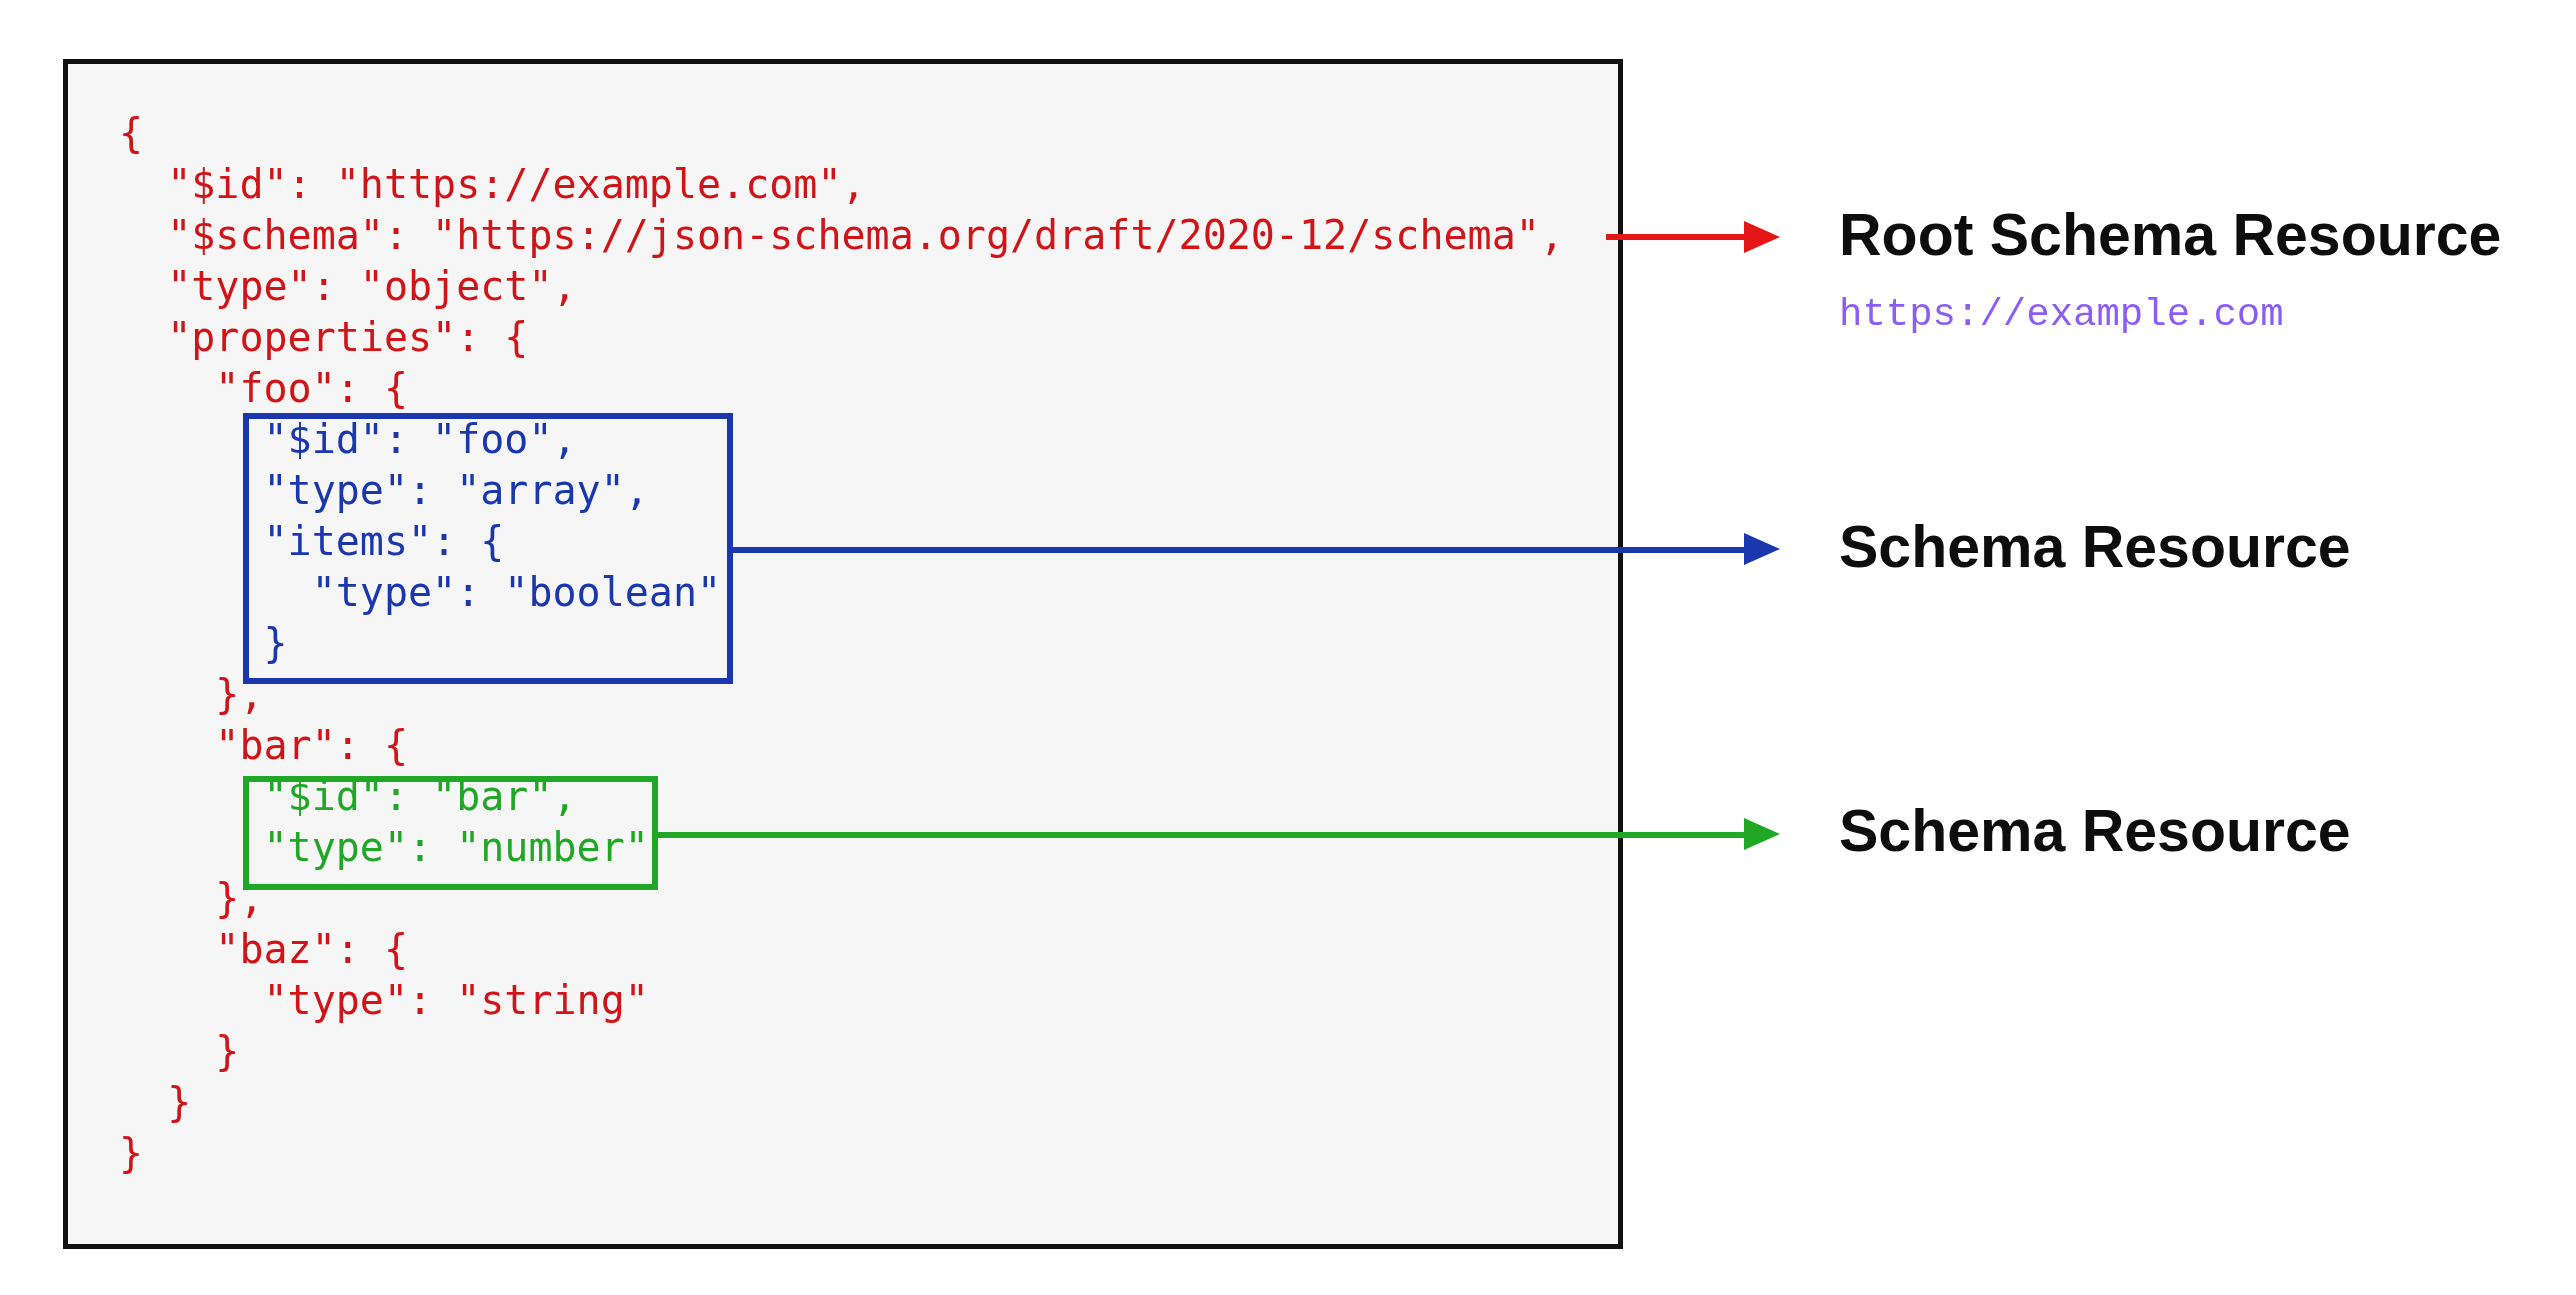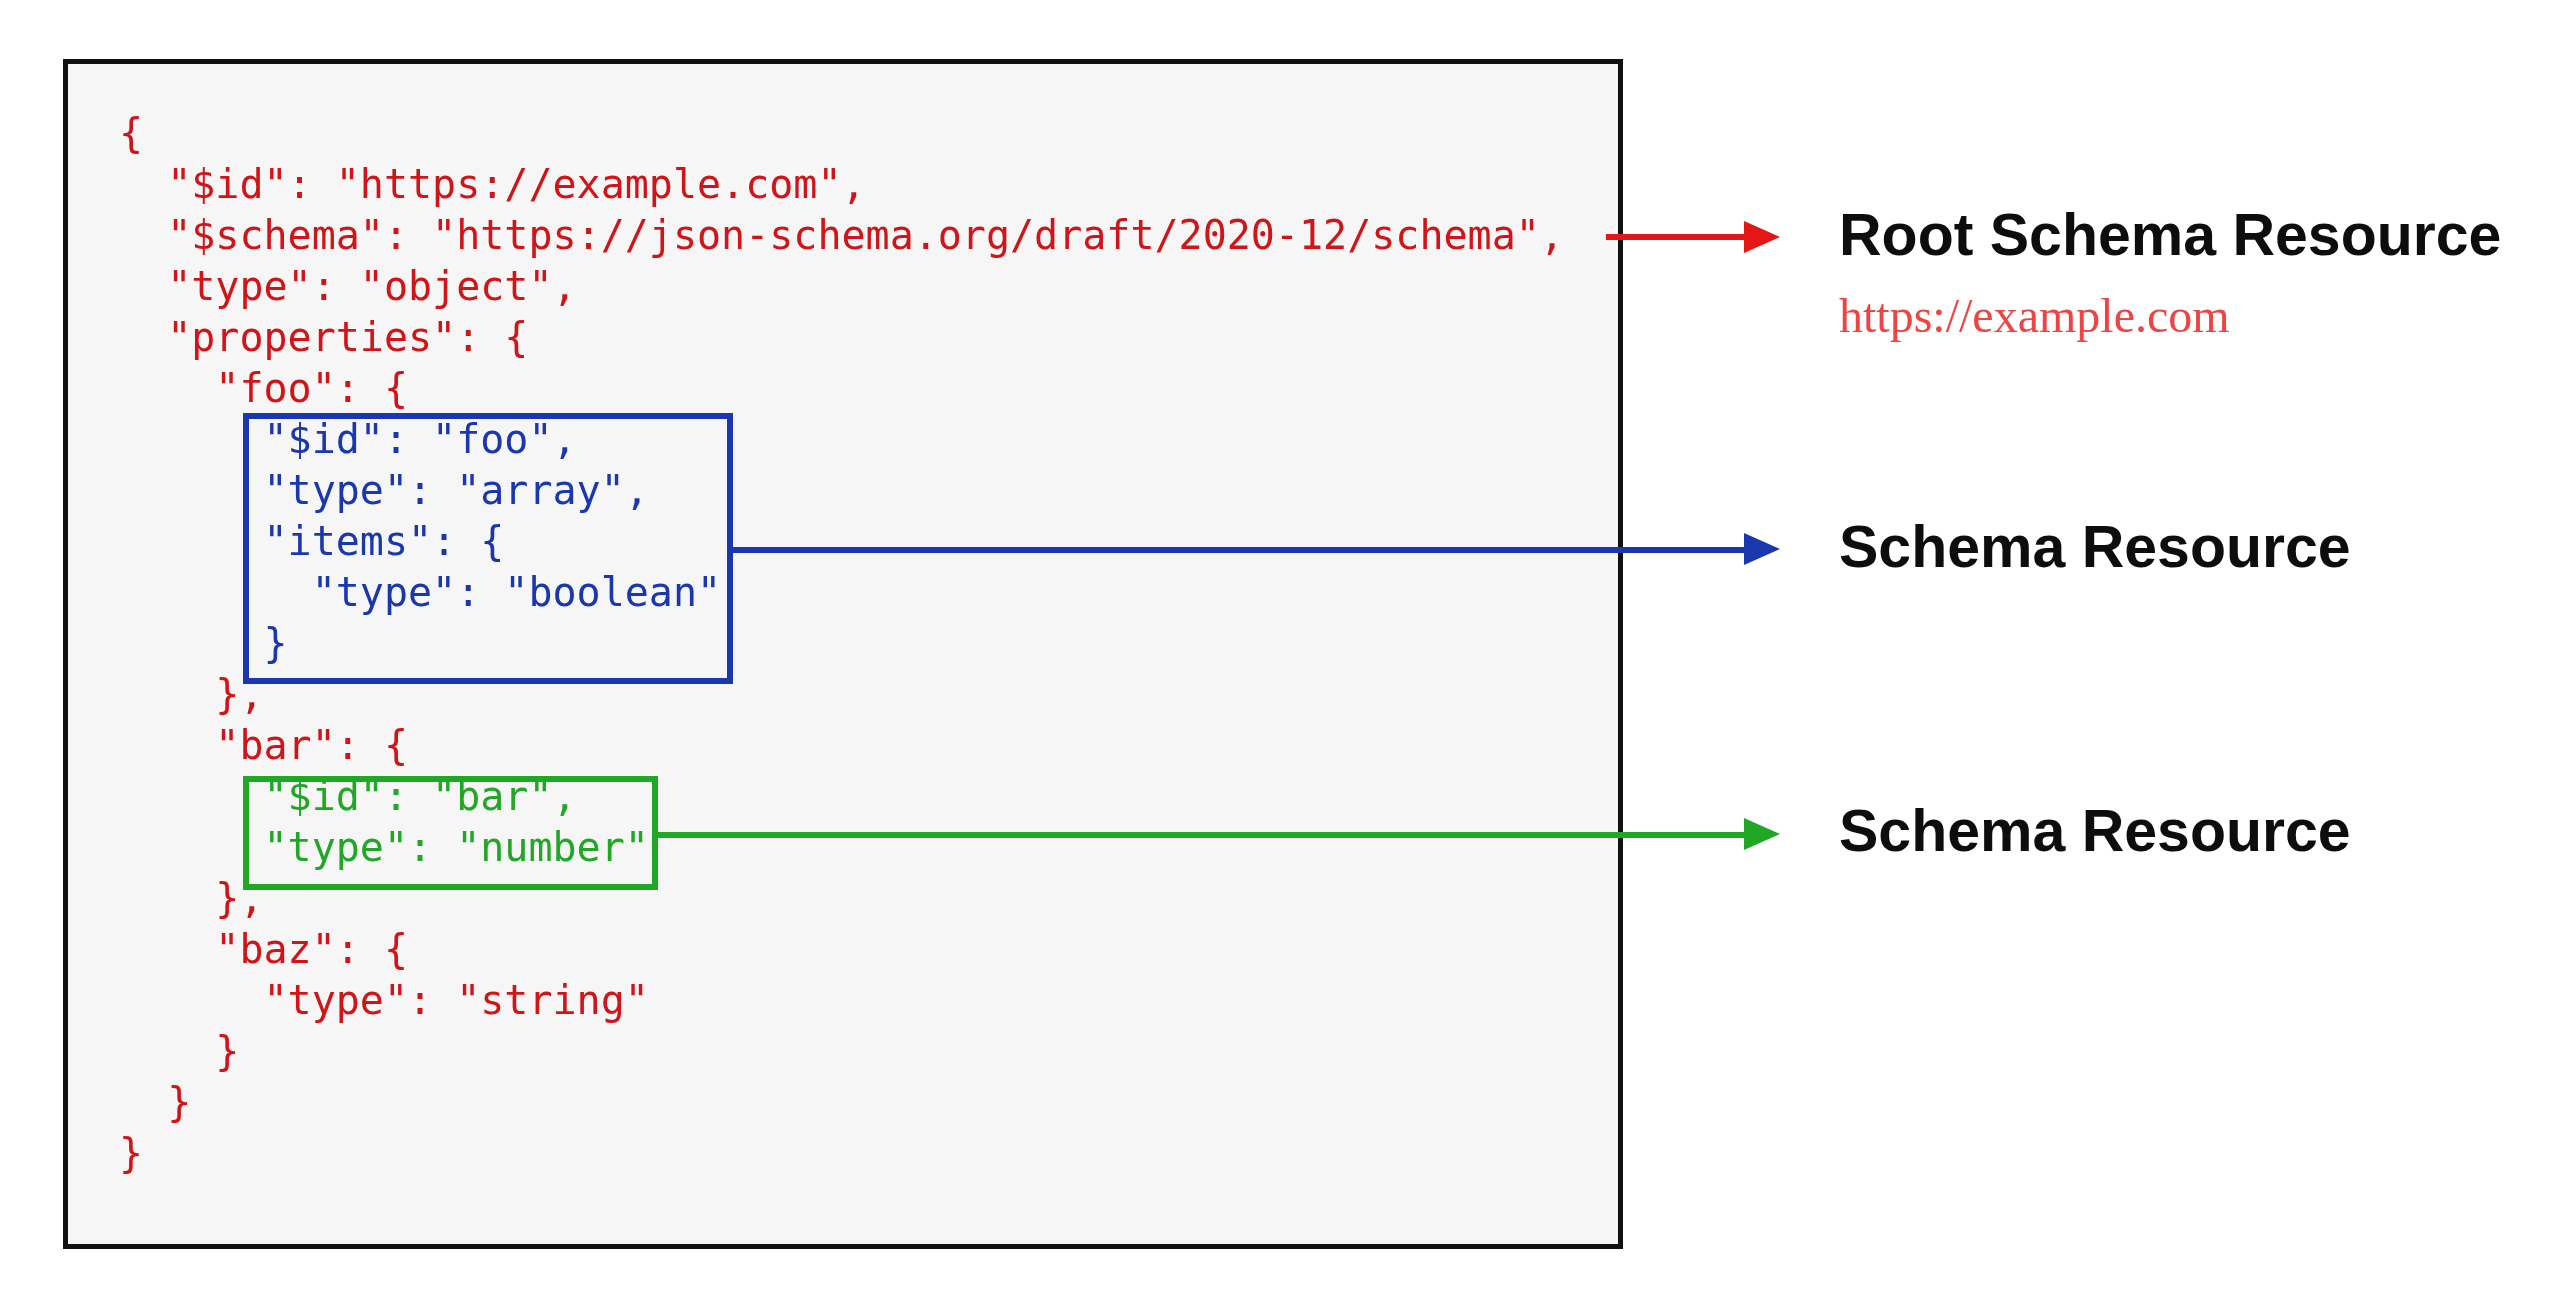--- a/index.html
+++ b/index.html
@@ -99,25 +99,25 @@
   .label.bar  { top: 794px; }
   .label-title {
     font-family: "Liberation Sans", sans-serif;
     font-weight: 700;
     font-size: 59px;
     line-height: 75px;
     color: #0d0d0d;
     white-space: nowrap;
   }
   .label-sub {
-    font-family: Liberation Serif, serif;
-    font-size: 48px;
+    font-family: Liberation Mono, monospace;
+    font-size: 39px;
     line-height: 47px;
     margin-top: 18.7px;
-    color: #ef4444;
+    color: #8b5cf6;
     white-space: nowrap;
   }
 </style>
 </head>
 <body>
 
 <div class="canvas">
 
   <div class="panel"></div>
 

